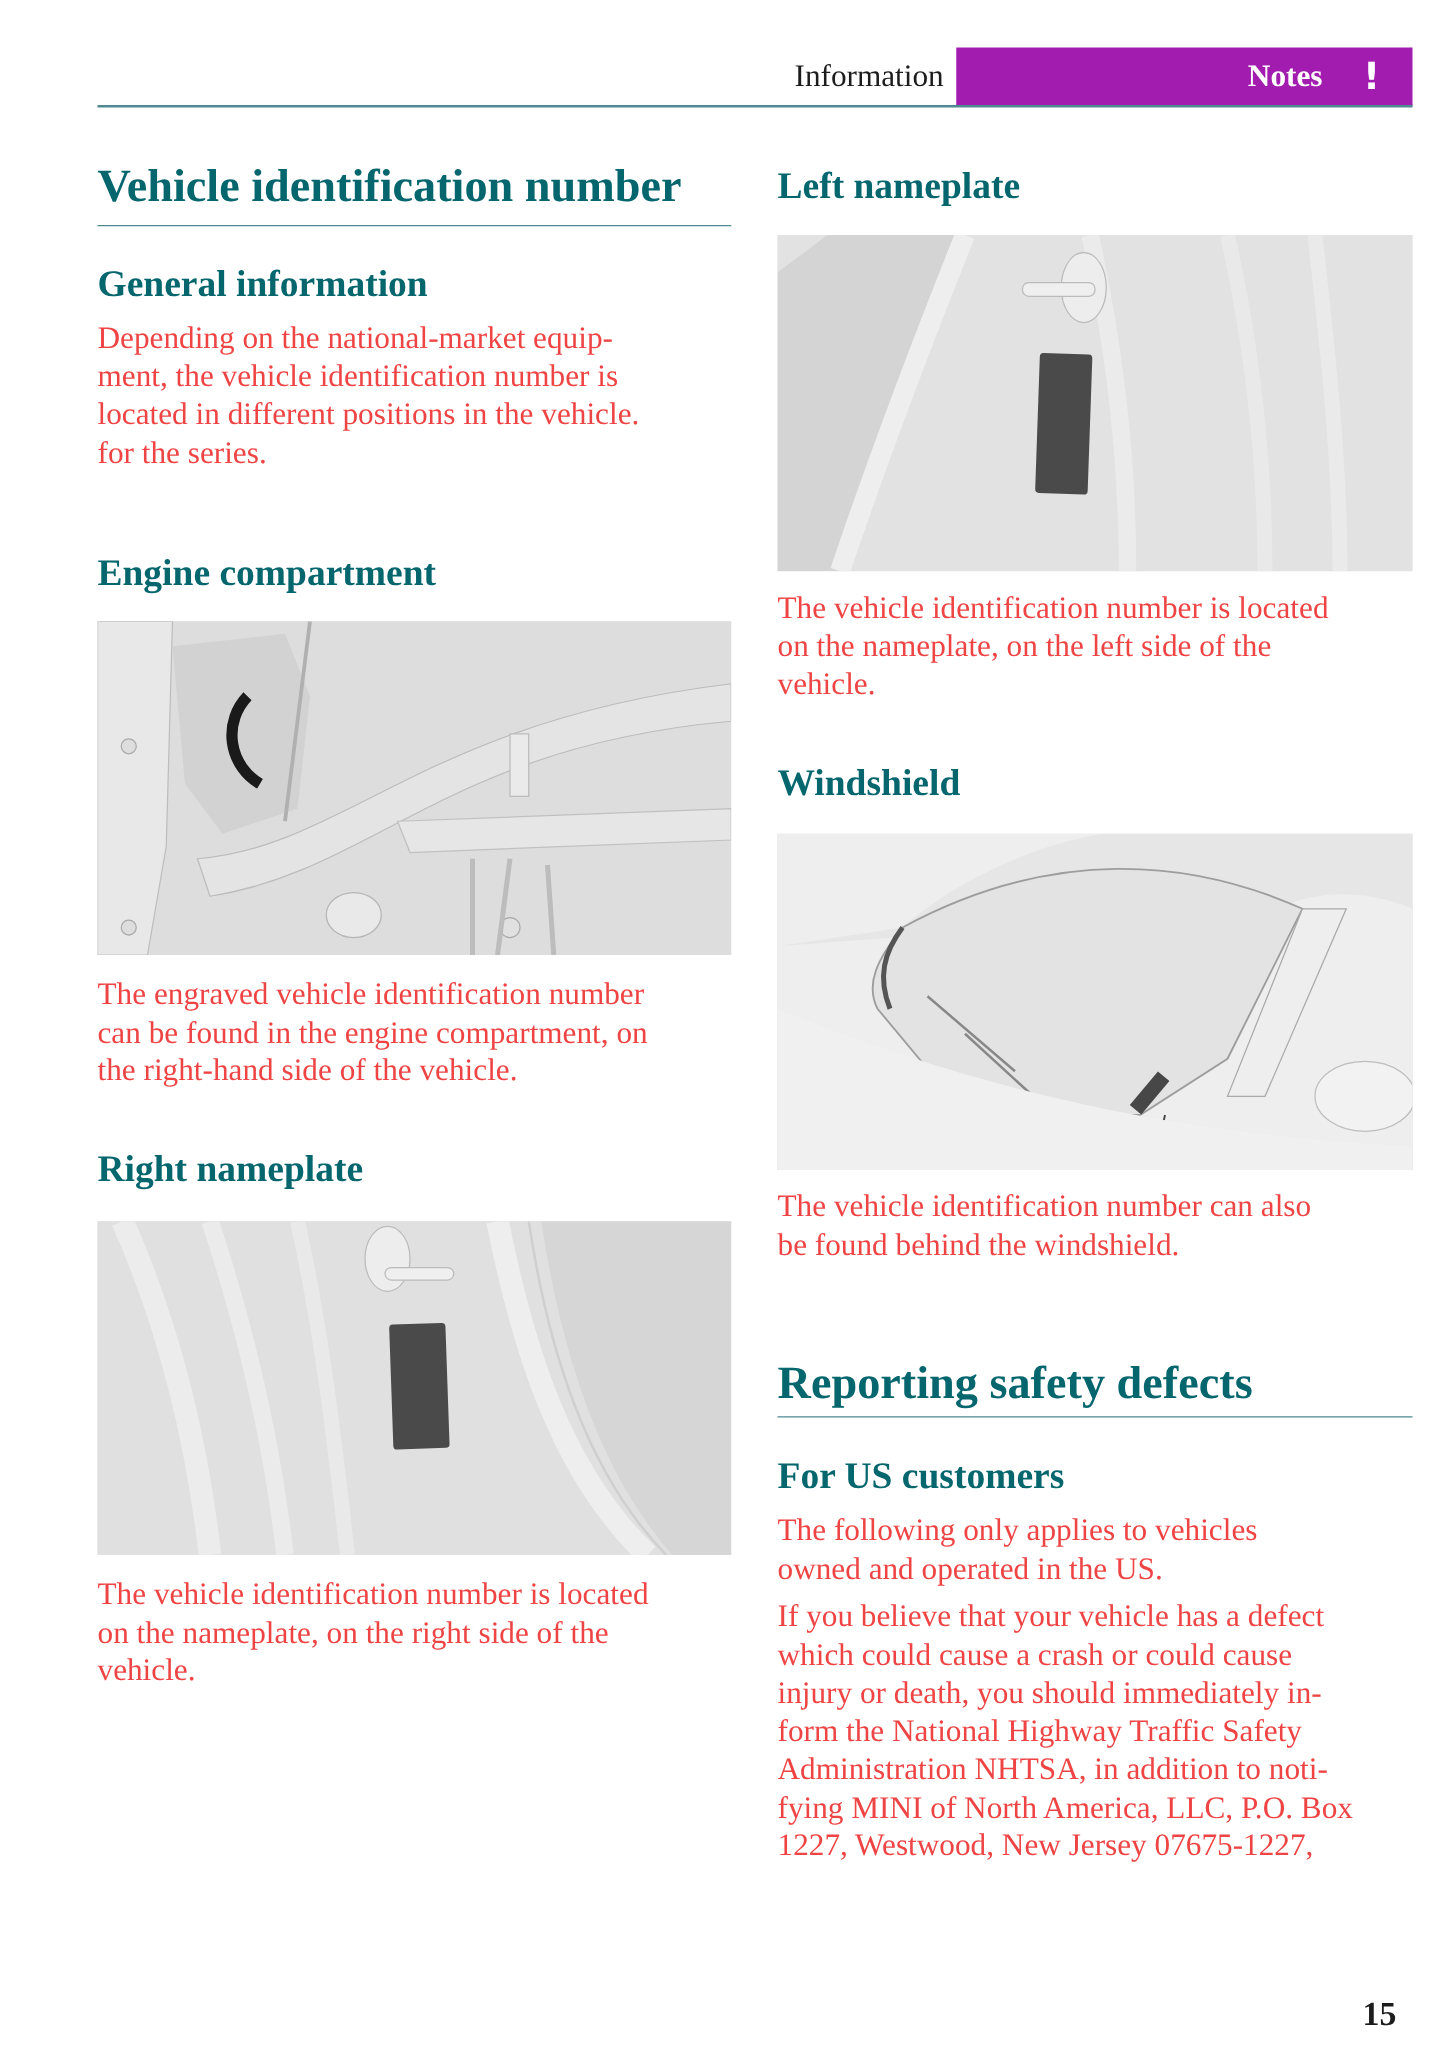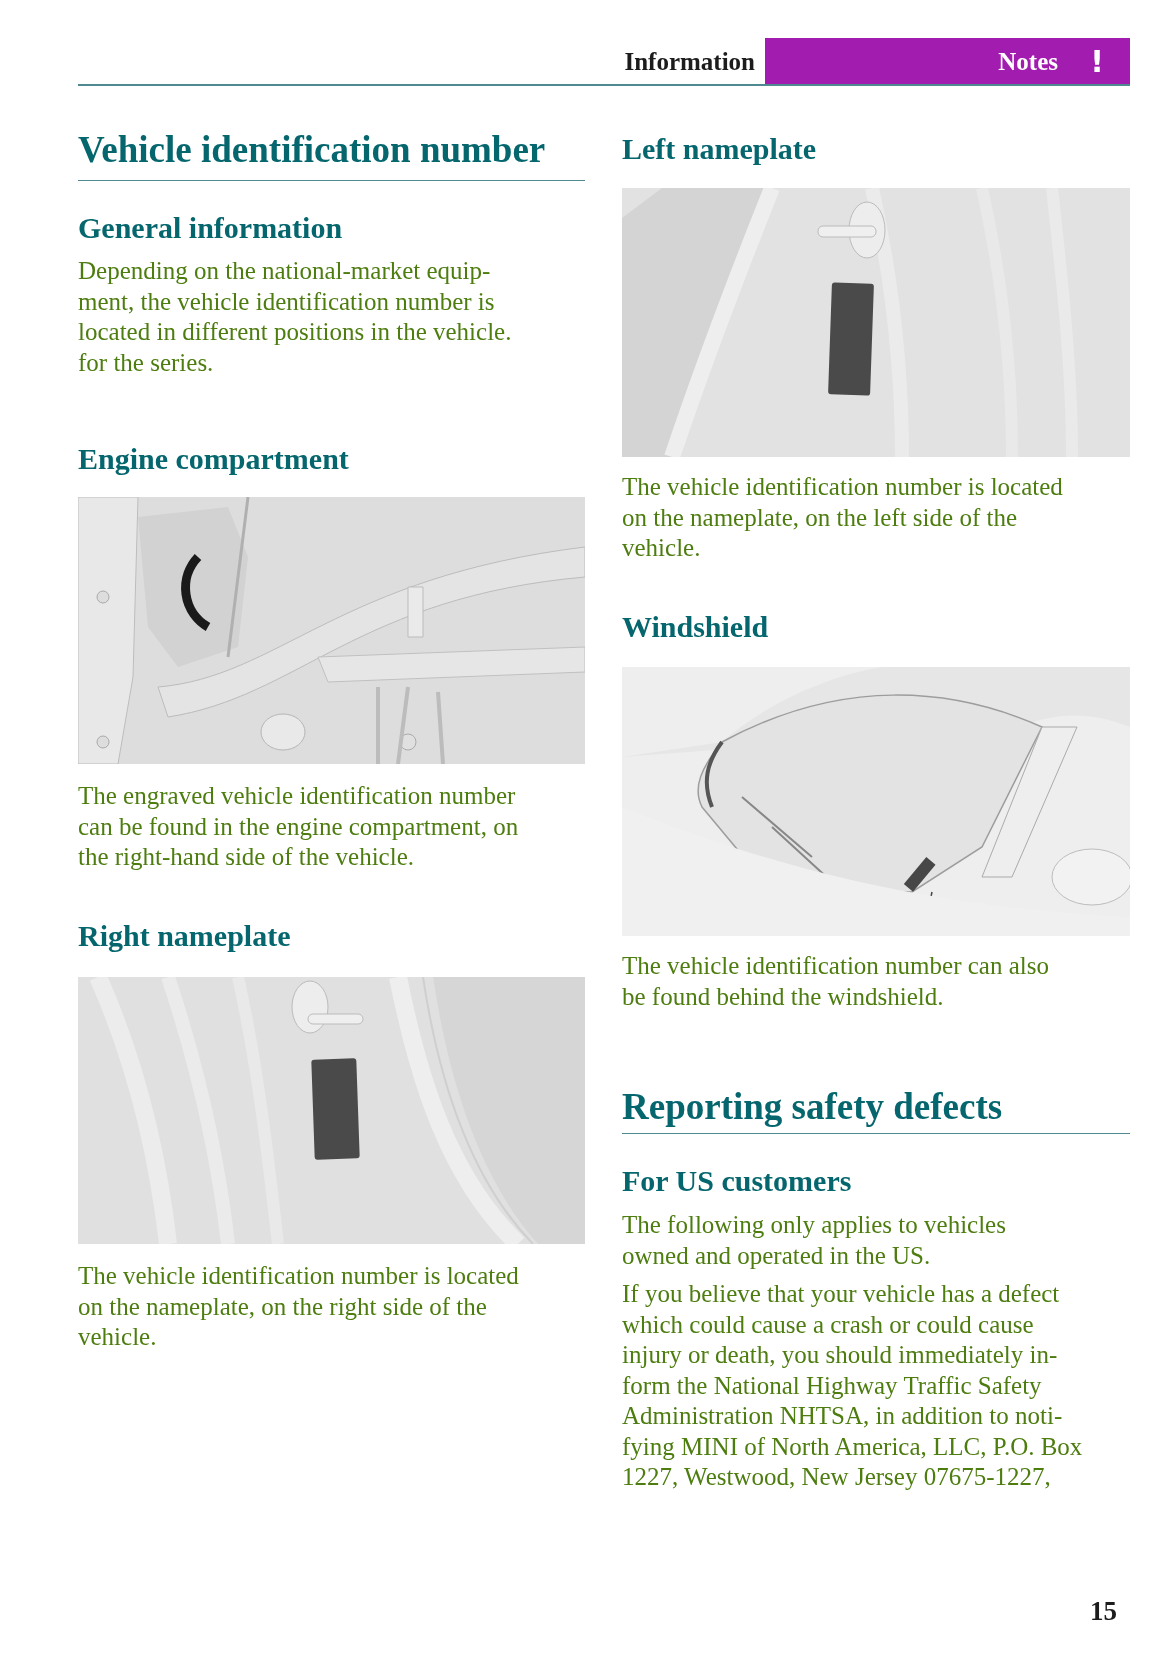--- a/index.html
+++ b/index.html
@@ -1,26 +1,26 @@
 <!DOCTYPE html>
 <html><head>
 <meta charset="utf-8">
 <style>
   html,body{margin:0;padding:0;background:#ffffff;}
   body{width:1165px;height:1653px;position:relative;overflow:hidden;font-family:"DejaVu Serif","Liberation Serif",serif;color:#1c1c1c;}
   .abs{position:absolute;}
   .hdr-line{left:78px;top:84px;width:1052px;height:2px;background:#4f8a91;}
-  .hdr-section{left:560px;top:40px;width:195px;height:44px;font-family:"Liberation Serif",serif;font-weight:bold;font-size:25px;line-height:44px;text-align:right;color:#1c1c1c;}
+  .hdr-section{left:560px;top:40px;width:195px;height:44px;font-family:"Liberation Serif",serif;font-weight:normal;font-size:25px;line-height:44px;text-align:right;color:#1c1c1c;}
   .hdr-tab{left:765px;top:38px;width:365px;height:47px;background:#a21caf;color:#fff;}
   .hdr-tab .lbl{position:absolute;right:72px;top:0;line-height:47px;font-family:"Liberation Serif",serif;font-weight:bold;font-size:25px;}
   .hdr-tab .bang{position:absolute;right:26px;top:0;line-height:47px;font-family:"DejaVu Sans",sans-serif;font-weight:bold;font-size:30px;}
   .h1{font-family:"Liberation Serif",serif;font-weight:bold;color:#05666e;font-size:37px;line-height:44px;white-space:nowrap;}
   .h1rule{height:1px;background:#4f8a91;}
   .h2{font-family:"Liberation Serif",serif;font-weight:bold;color:#05666e;font-size:30px;line-height:36px;white-space:nowrap;}
-  .p{font-family:"Liberation Serif",serif;font-size:25px;line-height:30.5px;color:#4d7c0f;}
+  .p{font-family:"Liberation Serif",serif;font-size:25px;line-height:30.5px;color:#ef4444;}
   .fig{background:#dcdcdc;overflow:hidden;}
   .pageno{font-family:"Liberation Serif",serif;font-weight:bold;font-size:27px;color:#1c1c1c;}
 </style>
 </head>
 <body>
 
 <div class="abs hdr-section">Information</div>
 <div class="abs hdr-tab">
   <span class="lbl">Notes</span>
   <span class="bang">!</span>

